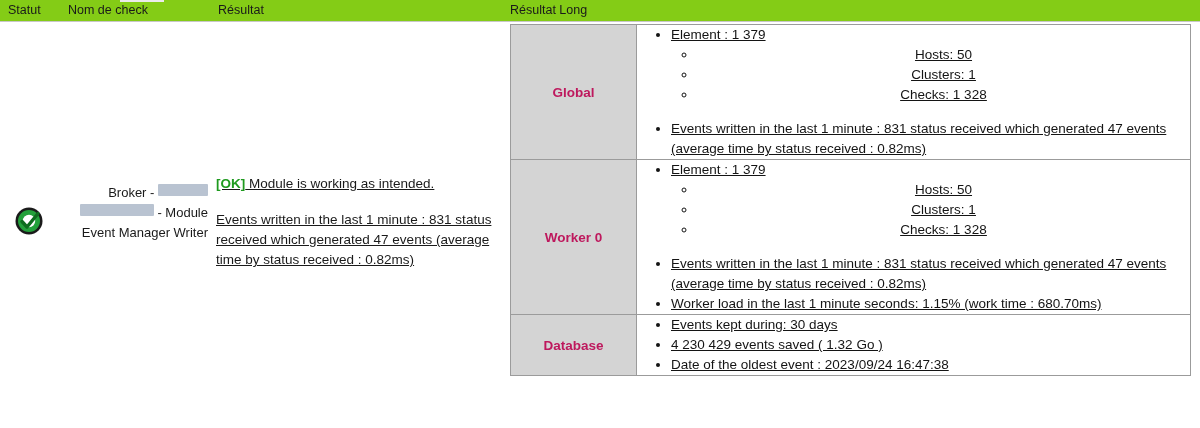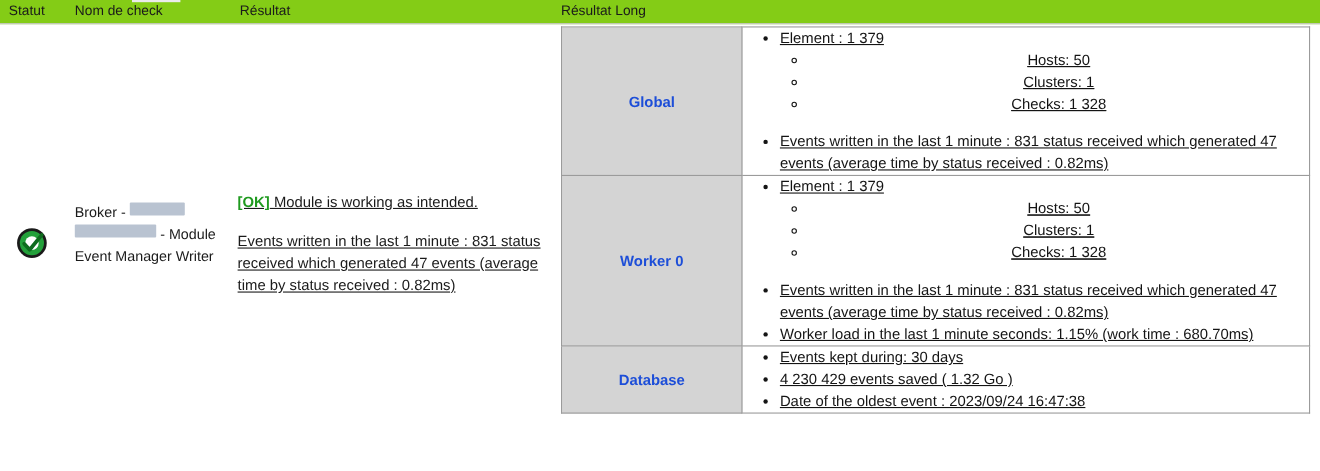--- a/index.html
+++ b/index.html
@@ -49,20 +49,21 @@
 
   
   .check-name {
     position: absolute;
     left: 68px;
     top: 183px;
     width: 140px;
     font-size: 13px;
     line-height: 20px;
     color: #1a1a1a;
+    text-align: right;
   }
   .redacted {
     display: inline-block;
     background: #b9c3d1;
     color: transparent;
     border-radius: 1px;
     user-select: none;
     height: 12px;
     vertical-align: -1px;
   }
@@ -95,26 +96,26 @@
     border: 1px solid #9b9b9b;
     border-collapse: collapse;
     background: #ffffff;
   }
   .long-table td {
     border: 1px solid #9b9b9b;
     vertical-align: middle;
     padding: 0;
   }
   .lt-label {
-    width: 164px;
+    width: 126px;
     background: #d4d4d4;
     text-align: center;
     font-size: 13.5px;
     font-weight: bold;
-    color: #1d4ed8;
+    color: #be185d;
   }
   .lt-body {
     padding: 8px 10px 8px 0;
     font-size: 13.5px;
     line-height: 20px;
     color: #141414;
   }
   .lt-body ul {
     margin: 0;
     padding-left: 34px;

